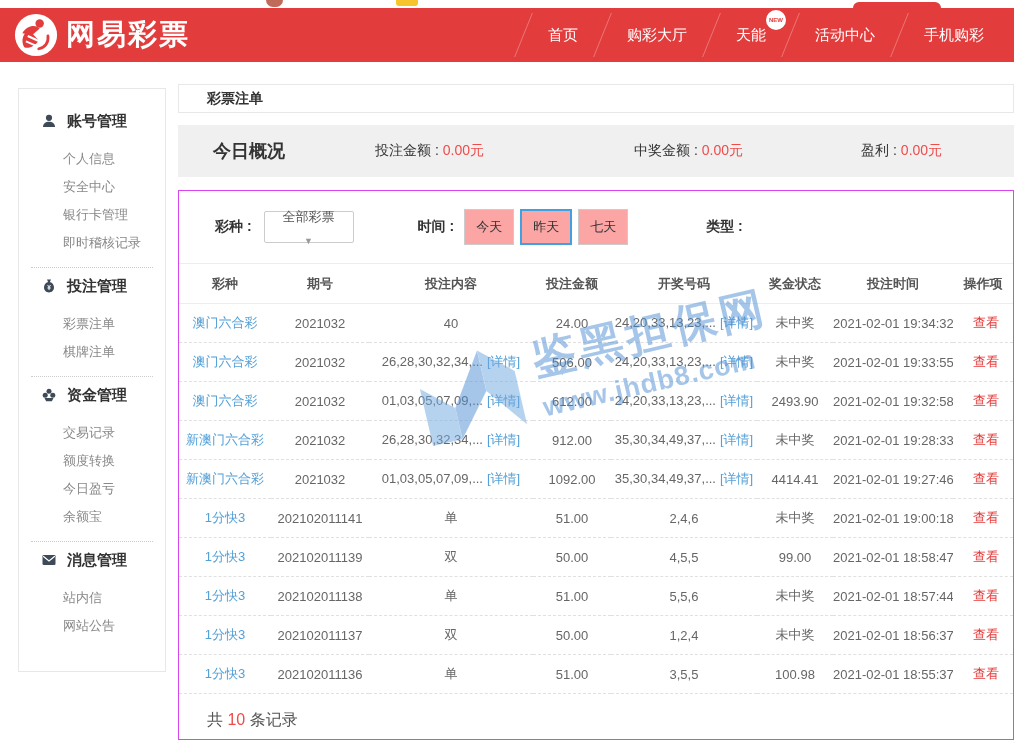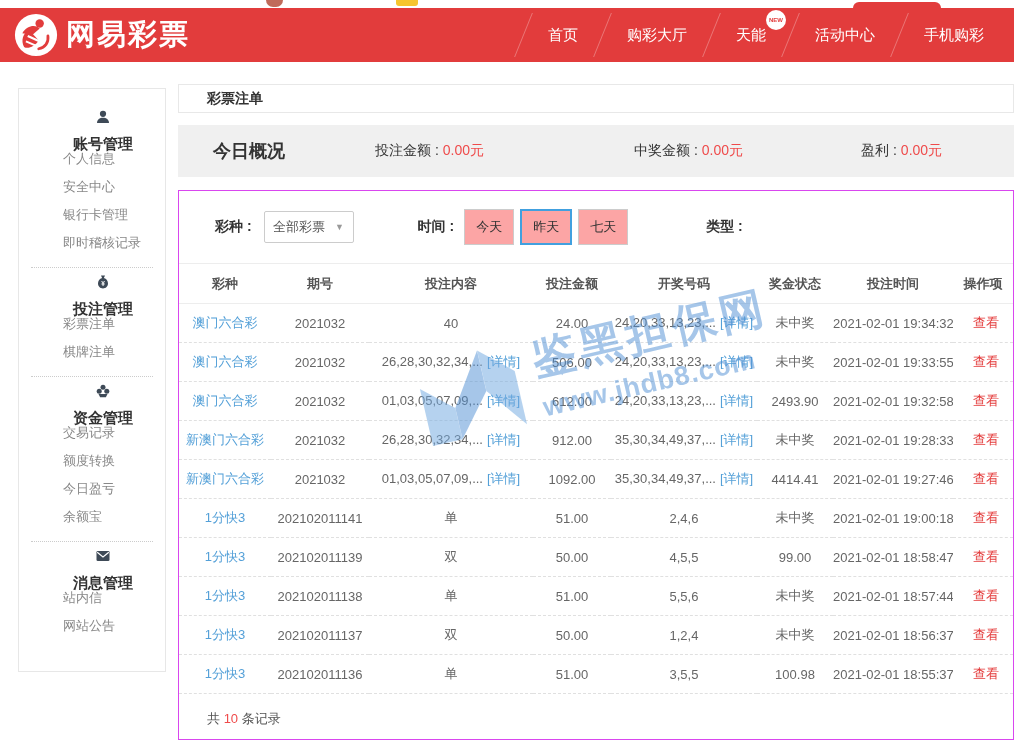--- a/index.html
+++ b/index.html
@@ -26,21 +26,21 @@
   .nav-divider { width:1px; height:44px; background:rgba(255,255,255,.3); transform:skewX(-22deg); }
   .nav-item { position:relative; color:#fff; font-size:15px; padding:0 24px; height:100%;
     display:flex; align-items:center; cursor:pointer; white-space:nowrap; }
   .nav-badge { position:absolute; top:2px; right:4px; width:20px; height:20px; background:#fff; border-radius:50%;
     color:var(--brand-red,#e23c3c); font-size:6px; font-weight:bold; display:flex; align-items:center; justify-content:center; }
 
   
   .sidebar { position:absolute; left:18px; top:88px; width:148px; bottom:72px;
     background:#fff; border:1px solid #e7e7e7; padding-top:14px; overflow:hidden; }
   .side-title { display:flex; align-items:center; gap:10px; padding-left:22px; height:24px;
-    font-size:15px; font-weight:bold; color:#333; margin-top:6px; cursor:pointer;flex-direction:column; }
+    font-size:15px; font-weight:bold; color:#333; margin-top:6px; cursor:pointer; }
   .side-title .s-icon svg { width:16px; height:16px; display:block; }
   .side-items { list-style:none; margin:12px 0 10px; }
   .side-item { padding-left:44px; font-size:13px; color:#888; height:28px; line-height:28px; cursor:pointer; }
   .side-divider { border-top:1px dotted #ccc; margin:4px 12px 2px; }
 
   
   .page-title-box { position:absolute; left:178px; right:0; top:84px; height:29px;
     border:1px solid #e8e8e8; background:#fff; display:flex; align-items:center;
     padding-left:28px; font-size:14px; font-weight:bold; color:#333; }
 
@@ -50,41 +50,41 @@
   .sum-item { white-space:nowrap; }
   .sum-item .red { color:var(--value-red,#ef4b4b); margin-left:4px; }
   .si1 { margin-left:90px; } .si2 { margin-left:150px; } .si3 { margin-left:118px; }
 
   .panel { position:absolute; left:178px; right:0; top:190px; bottom:4px;
     border:1px solid #d946ef; background:#fff; }
 
   .filter-row { display:flex; align-items:center; height:72px; padding-left:36px; font-size:14px; }
   .f-label { font-weight:bold; color:#333; white-space:nowrap; }
   .select { width:90px; height:32px; border:1px solid #ccc; border-radius:2px; margin-left:12px;
-    display:flex; align-items:center; justify-content:center; gap:10px; font-size:13px; color:#555; cursor:pointer; background:#fff; }
+    display:flex; align-items:center; justify-content:center; gap:10px; font-size:13px; color:#555; cursor:pointer; background:#fff;flex-direction:column; }
   .select .caret { font-size:9px; color:#999; }
   .lbl-time { margin-left:64px; } .lbl-type { margin-left:72px; }
   .btn-group { display:flex; align-items:center; margin-left:10px; }
   .fbtn { min-width:46px; height:36px; padding:0 11px; margin-right:6px; background:#fca5a5;
     border:1px solid #ccc; font-size:13px; color:#333; display:flex; align-items:center; justify-content:center; cursor:pointer; }
   .fbtn.active { border:2px solid var(--active-blue,#41a0df); }
 
   
   .records-table { width:100%; border-collapse:collapse; table-layout:fixed; }
   .c1{width:92px}.c2{width:98px}.c3{width:164px}.c4{width:78px}.c5{width:146px}.c6{width:76px}.c7{width:120px}
   .records-table th { height:40px; font-size:13px; font-weight:bold; color:#555; text-align:center;
     border-top:1px solid #ededed; border-bottom:1px solid #ededed; }
   .records-table td { height:39px; font-size:13px; color:#666; text-align:center;
     border-bottom:1px dashed #e0e0e0; white-space:nowrap; overflow:hidden; }
   .lottery-link { color:var(--link-blue,#54a0d8); cursor:pointer; }
   .detail-link { color:var(--link-blue,#54a0d8); cursor:pointer; margin-left:4px; }
   .prize-red { color:var(--value-red,#ef4b4b); }
   .action-link { color:var(--action-red,#e43c3c); cursor:pointer;margin-left:6px; }
 
-  .records-count { padding:16px 0 0 28px; font-size:13px; color:#555; }
+  .records-count { padding:16px 0 0 28px; font-size:16px; color:#555; }
   .records-count .red { color:var(--value-red,#ef4b4b); }
 
   
   .watermark { position:absolute; left:415px; top:316px; display:flex; align-items:center; gap:16px;
     transform:rotate(-13deg); opacity:.5; pointer-events:none; z-index:5; }
   .wm-logo svg { width:104px; height:96px; display:block; }
   .wm-cn { font-size:44px; font-weight:bold; color:var(--watermark-blue,#4f8fd4); letter-spacing:4px; white-space:nowrap; }
   .wm-url { font-size:27px; font-weight:bold; color:var(--watermark-blue,#4f8fd4); margin-top:4px; letter-spacing:1px; }
 </style>
 </head>

